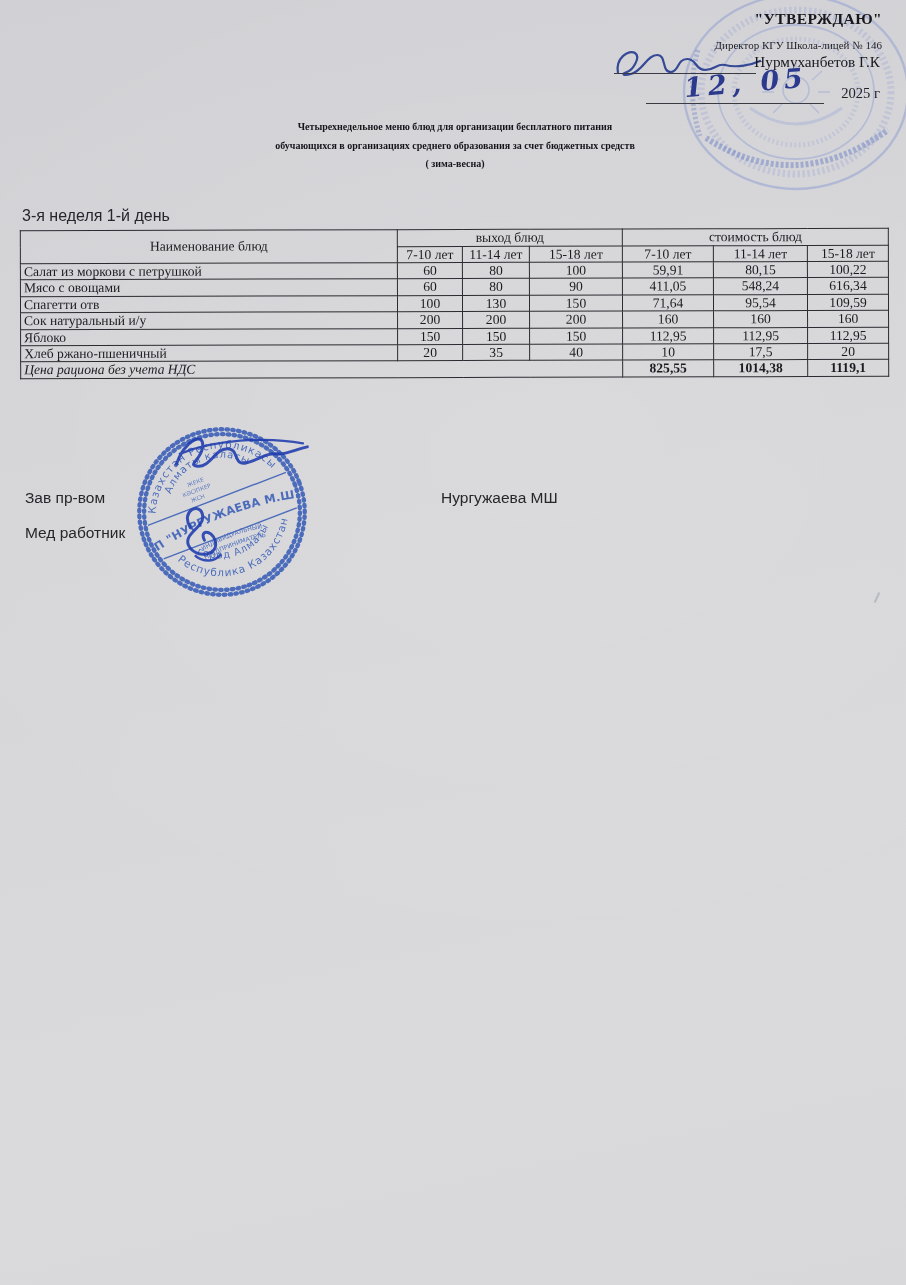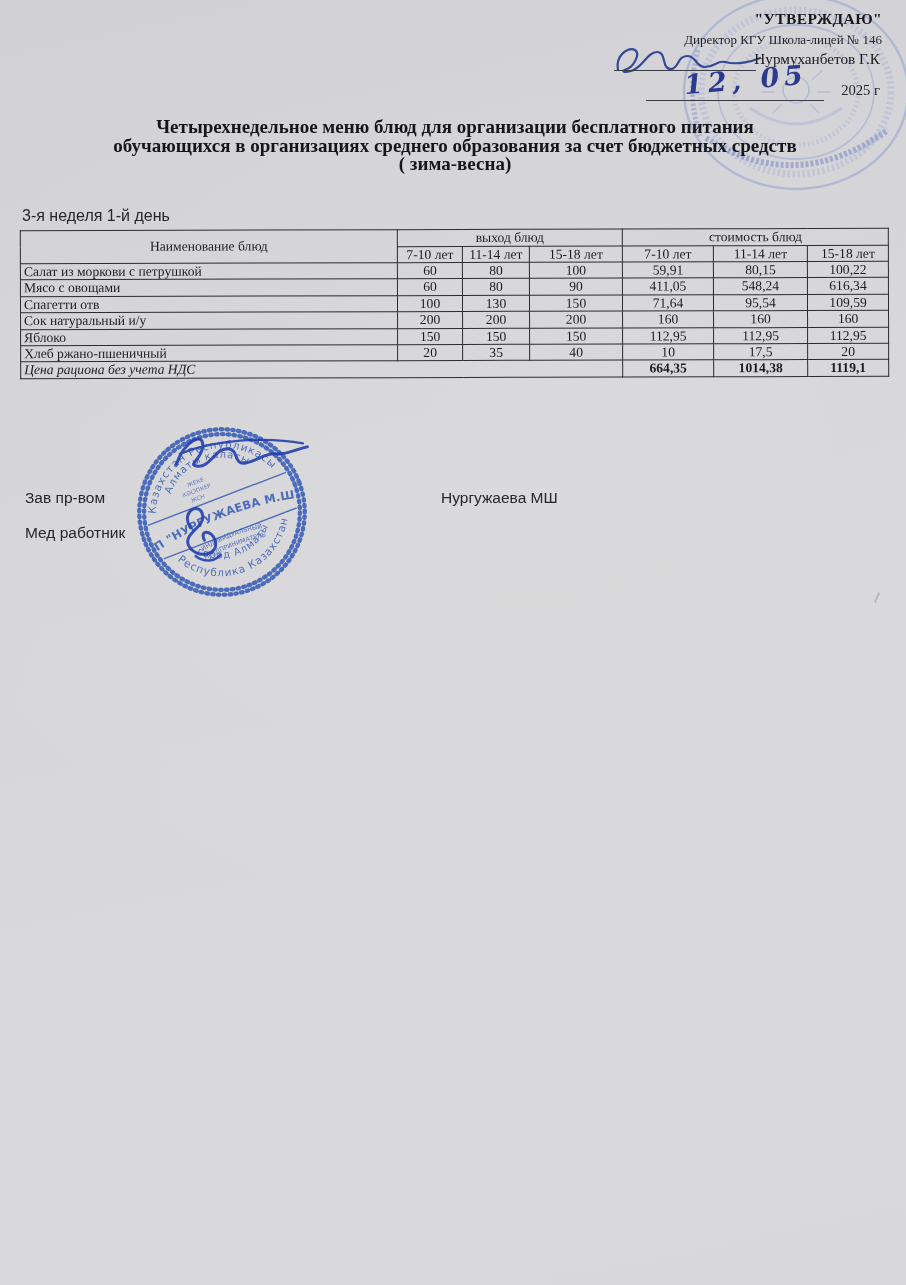--- a/index.html
+++ b/index.html
@@ -6,33 +6,33 @@
   .page{
     position:relative;width:906px;height:1285px;overflow:hidden;
     background:
       radial-gradient(ellipse 1200px 900px at 60% 35%, rgba(255,255,255,.10), rgba(0,0,0,0) 60%),
       linear-gradient(168deg,#d1d1d5 0%,#d6d6d9 38%,#dadadc 78%,#d8d8da 100%);
     font-family:"Liberation Serif", serif;color:#1c1c22;
   }
   
   .approval{position:absolute;right:24px;top:10px;width:340px;text-align:right;z-index:2;}
   .approve-label{font-weight:bold;font-size:15.5px;letter-spacing:.4px;color:#17171d;}
-  .director-title{position:relative;margin-top:4px;font-size:13px;color:#22222a;}
+  .director-title{position:relative;margin-top:11px;font-size:11px;color:#22222a;}
   .name-line{position:relative;height:26px;margin-top:2px;}
   .director-signature{position:absolute;left:70px;top:-8px;width:152px;height:36px;}
   .sig-underline{position:absolute;left:72px;top:20px;width:142px;border-bottom:1.4px solid #3a3a42;}
   .director-name{position:absolute;right:2px;top:0;font-weight:normal;font-size:15.2px;color:#17171d;}
   .date-line{position:relative;height:34px;}
   .hand-date{position:absolute;left:142px;top:-12px;font-family:"DejaVu Serif",serif;font-style:italic;
     font-size:27px;letter-spacing:5px;color:#2c3a8e;transform:rotate(-5deg);font-weight:bold;}
   .date-underline{position:absolute;left:104px;top:24px;width:178px;border-bottom:1.4px solid #3a3a42;}
   .year-label{position:absolute;right:2px;top:6px;font-size:14.6px;color:#22222a;margin-left:42px;}
   
   .title-block{position:absolute;left:40px;top:118px;width:830px;text-align:center;z-index:2;
-    font-weight:bold;font-size:19px;line-height:18.5px;color:#15151b;}
+    font-weight:bold;font-size:10px;line-height:18.5px;color:#15151b;}
   
   .section-label{position:absolute;left:22px;top:207px;font-family:"Liberation Sans",sans-serif;
     font-size:16px;color:#26262c;z-index:2;}
   
   .menu-table{position:absolute;left:20px;top:229px;width:868px;border-collapse:collapse;
     table-layout:fixed;transform:rotate(-.15deg);z-index:2;}
   .menu-table th,.menu-table td{border:1px solid #2b2b31;padding:0 3px;font-size:13.6px;
     overflow:hidden;white-space:nowrap;color:#1b1b21;}
   .menu-table{border:1.5px solid #26262c;}
   .menu-table thead th{font-weight:normal;text-align:center;height:15.5px;line-height:15.5px;}
@@ -185,21 +185,21 @@
         <td class="cell-name">Хлеб ржано-пшеничный</td>
         <td class="cell-num">20</td>
         <td class="cell-num">35</td>
         <td class="cell-num">40</td>
         <td class="cell-num">10</td>
         <td class="cell-num">17,5</td>
         <td class="cell-num">20</td>
       </tr>
       <tr>
         <td class="total-label" colspan="4">Цена рациона без  учета НДС</td>
-        <td class="total-val">664,35</td>
+        <td class="total-val">825,55</td>
         <td class="total-val">1014,38</td>
         <td class="total-val">1119,1</td>
       </tr>
     </tbody>
   </table>
 
   <div class="sig-area">
     <div class="role1">Зав пр-вом</div>
     <div class="role2">Мед работник</div>
     <div class="name1">Нургужаева МШ</div>

